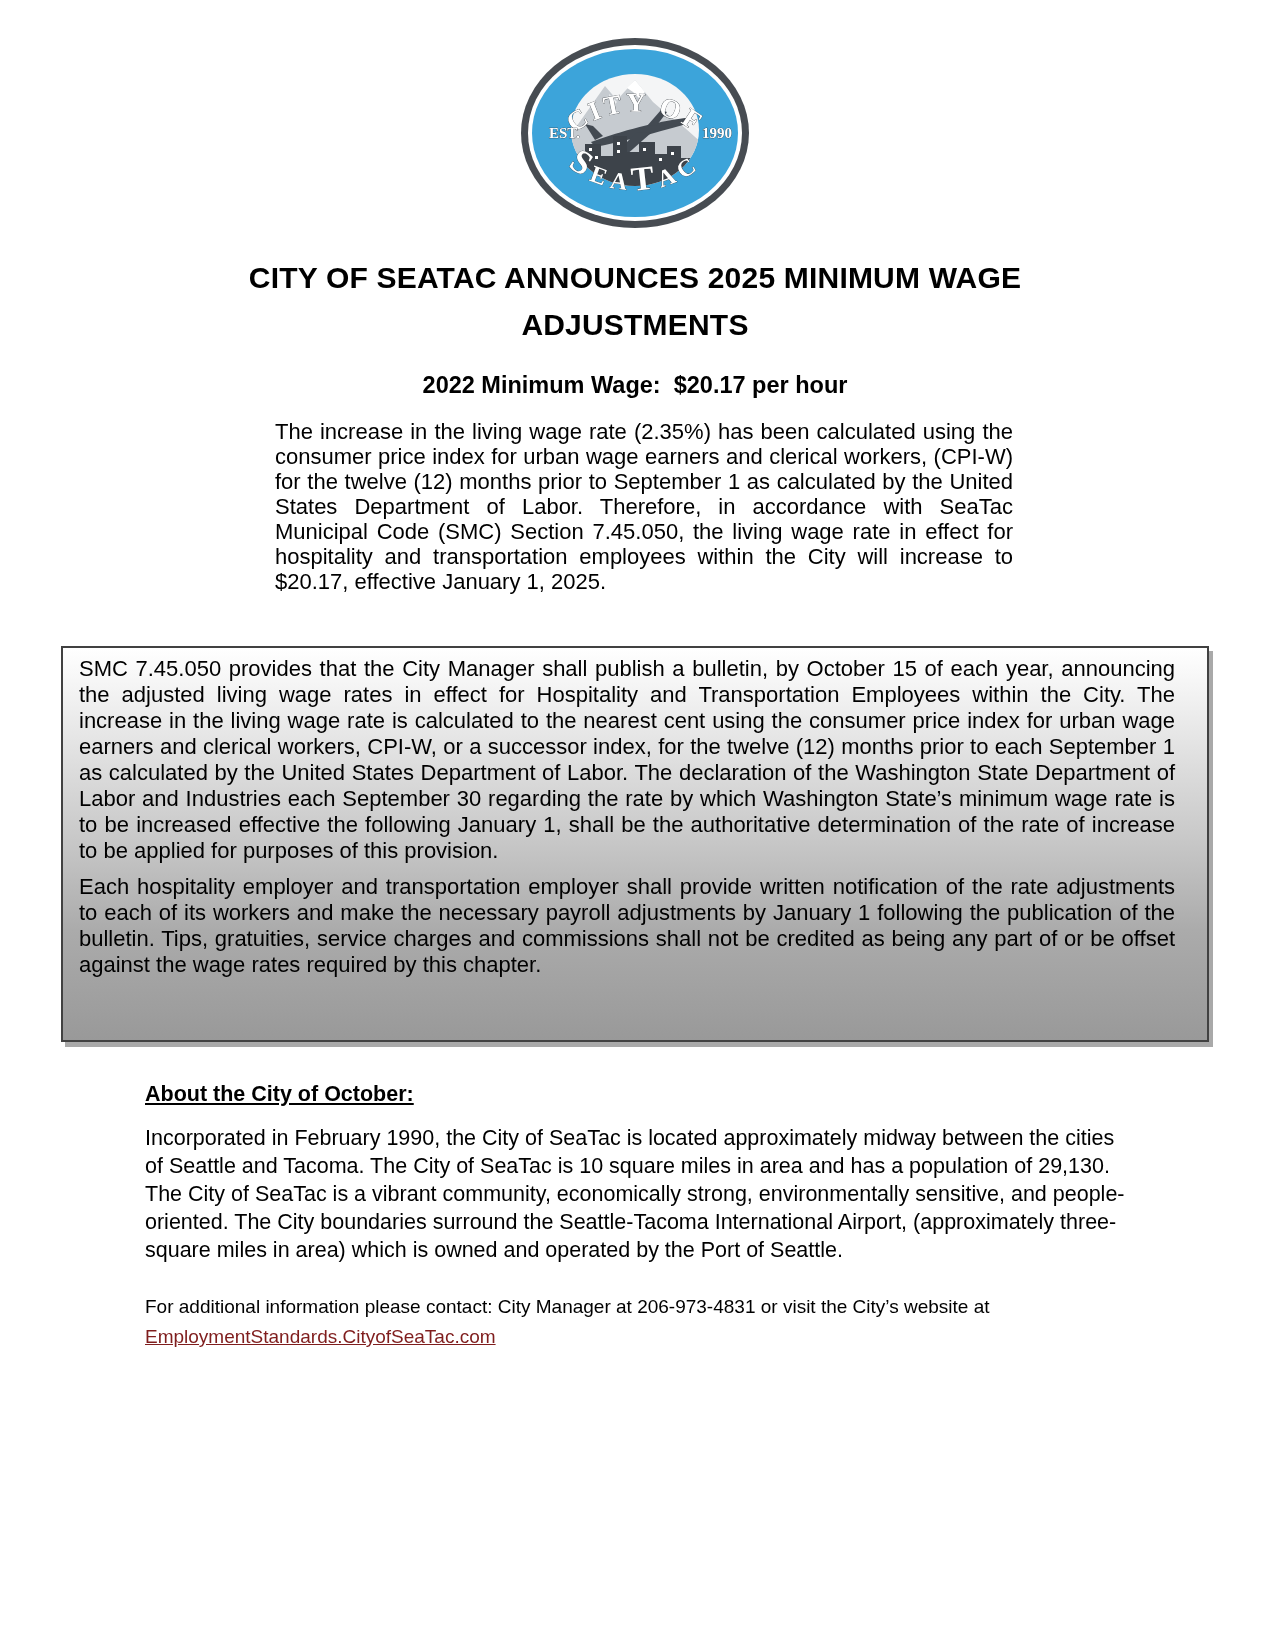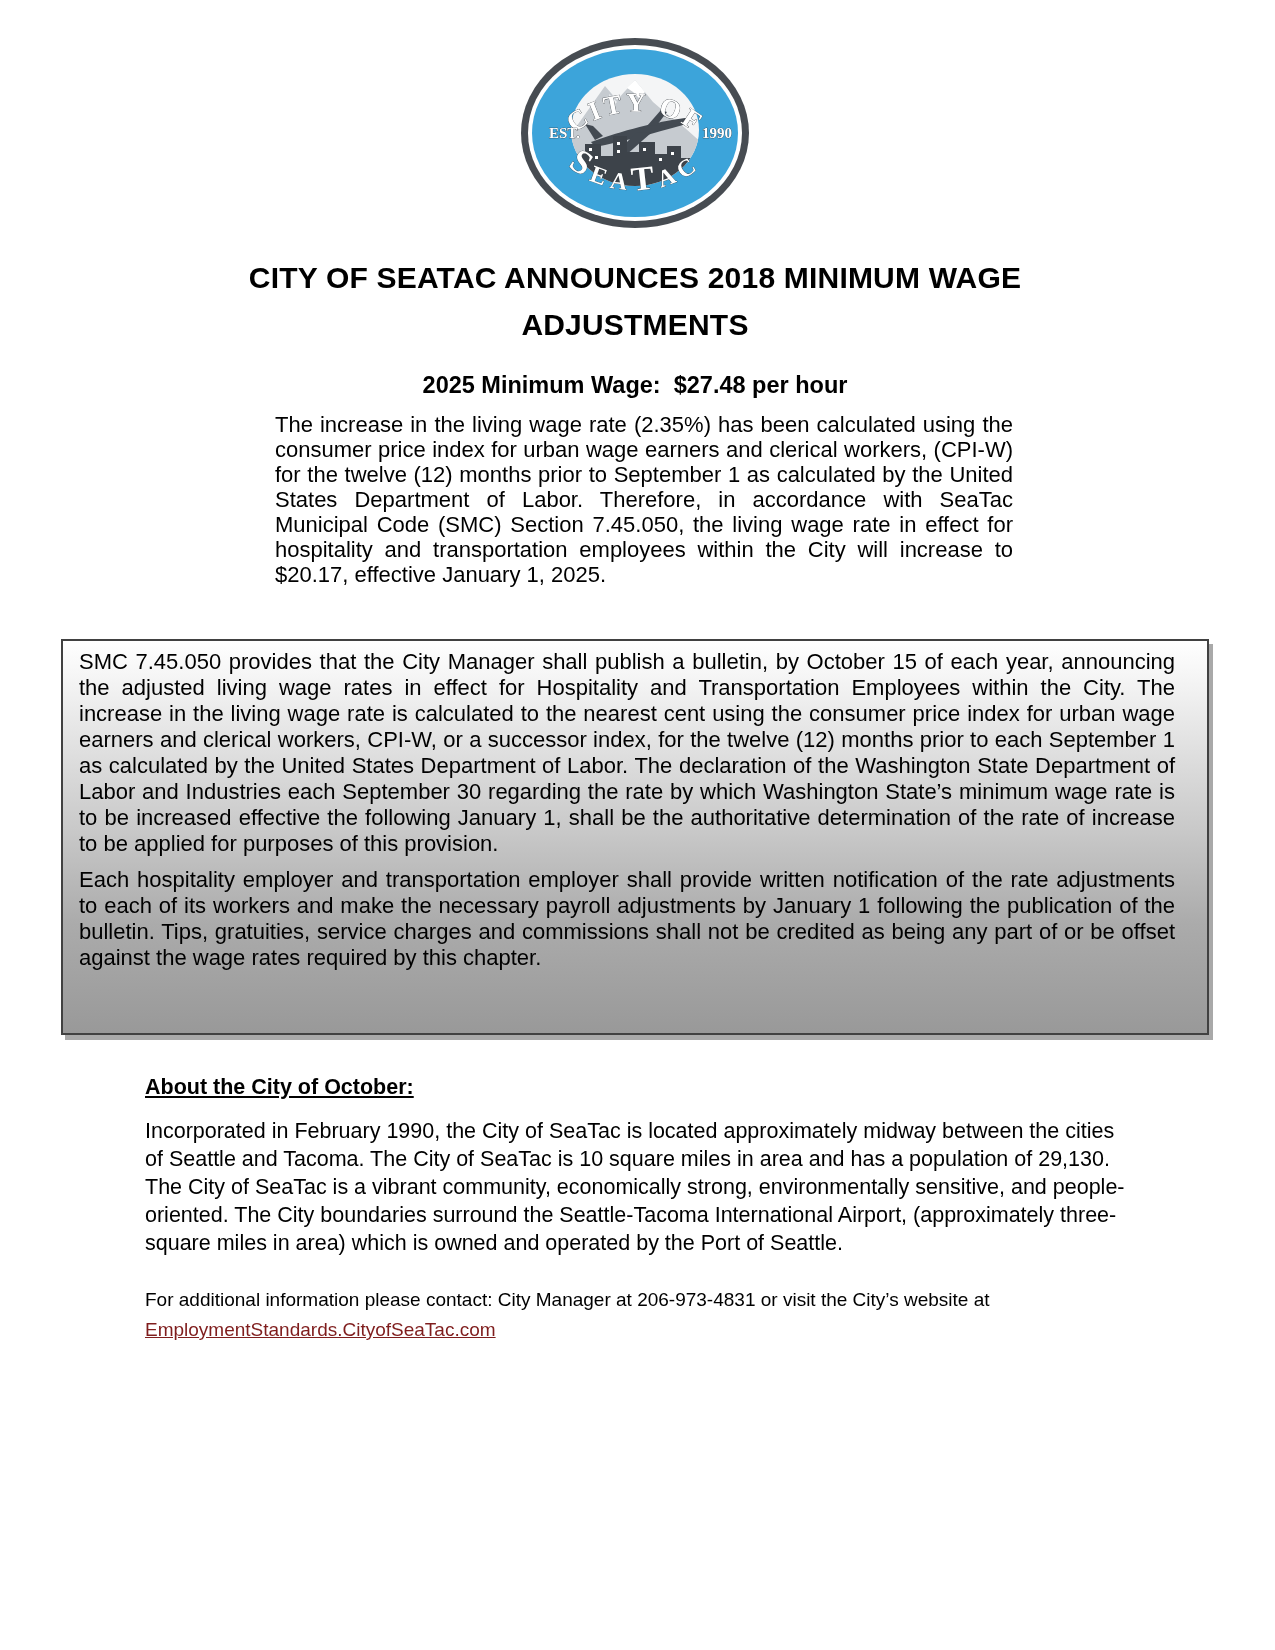--- a/index.html
+++ b/index.html
@@ -43,21 +43,21 @@
 
   .wage-line {
     margin-top: 24px;
     text-align: center;
     font-weight: bold;
     font-size: 23.5px;
     white-space: pre;
   }
 
   .indent-para {
-    margin: 13px 112px 0 130px;
+    margin: 20px 112px 0 130px;
     text-align: justify;
     font-size: 22px;
     line-height: 25px;
   }
 
   .bulletin-box {
     margin: 52px -84px 0 -84px; 
     border: 2px solid #414141;
     background: linear-gradient(to bottom,
       #ffffff 0%, #f2f2f2 12%, #e3e3e3 25%,
@@ -159,24 +159,24 @@
         </text>
         <text font-size="34" letter-spacing="6">
           <textPath href="#bottomTextArc" startOffset="50%" text-anchor="middle" style="font-variant: small-caps;">SeaTac</textPath>
         </text>
         <text x="30" y="102" font-size="15">EST.</text>
         <text x="183" y="102" font-size="15">1990</text>
       </g>
     </svg>
   </div>
 
-  <div class="doc-title">CITY OF SEATAC ANNOUNCES 2018 MINIMUM WAGE ADJUSTMENTS</div>
+  <div class="doc-title">CITY OF SEATAC ANNOUNCES 2025 MINIMUM WAGE ADJUSTMENTS</div>
 
 
-  <div class="wage-line">2025 Minimum Wage:  $27.48 per hour</div>
+  <div class="wage-line">2022 Minimum Wage:  $20.17 per hour</div>
 
   <p class="indent-para">The increase in the living wage rate (2.35%) has been calculated using the consumer price index for urban wage earners and clerical workers, (CPI-W) for the twelve (12) months prior to September 1 as calculated by the United States Department of Labor.  Therefore, in accordance with SeaTac Municipal Code (SMC) Section 7.45.050, the living wage rate in effect for hospitality and transportation employees within the City will increase to $20.17, effective January 1, 2025.</p>
 
   <div class="bulletin-box">
     <p>SMC 7.45.050 provides that the City Manager shall publish a bulletin, by  October 15 of each year, announcing the adjusted living wage rates in effect for Hospitality and Transportation Employees within the City. The increase in the living wage rate is calculated to the nearest cent using the consumer price index for urban wage earners and clerical workers, CPI-W, or a successor index, for the twelve (12) months prior to each September 1 as calculated by the United States Department of Labor. The declaration of the Washington State Department of Labor and Industries each September 30 regarding the rate by which Washington State’s minimum wage rate is to be increased effective the following January 1, shall be the authoritative determination of the rate of increase to be applied for purposes of this provision.</p>
     <p>Each hospitality employer and transportation employer shall provide written notification of the rate adjustments to each of its workers and make the necessary payroll adjustments by January 1 following the publication of the bulletin. Tips, gratuities, service charges and commissions shall not be credited as being any part of or be offset against the wage rates required by this chapter.</p>
   </div>
 
   <div class="about-section">
     <div class="about-heading">About the City of October:</div>

